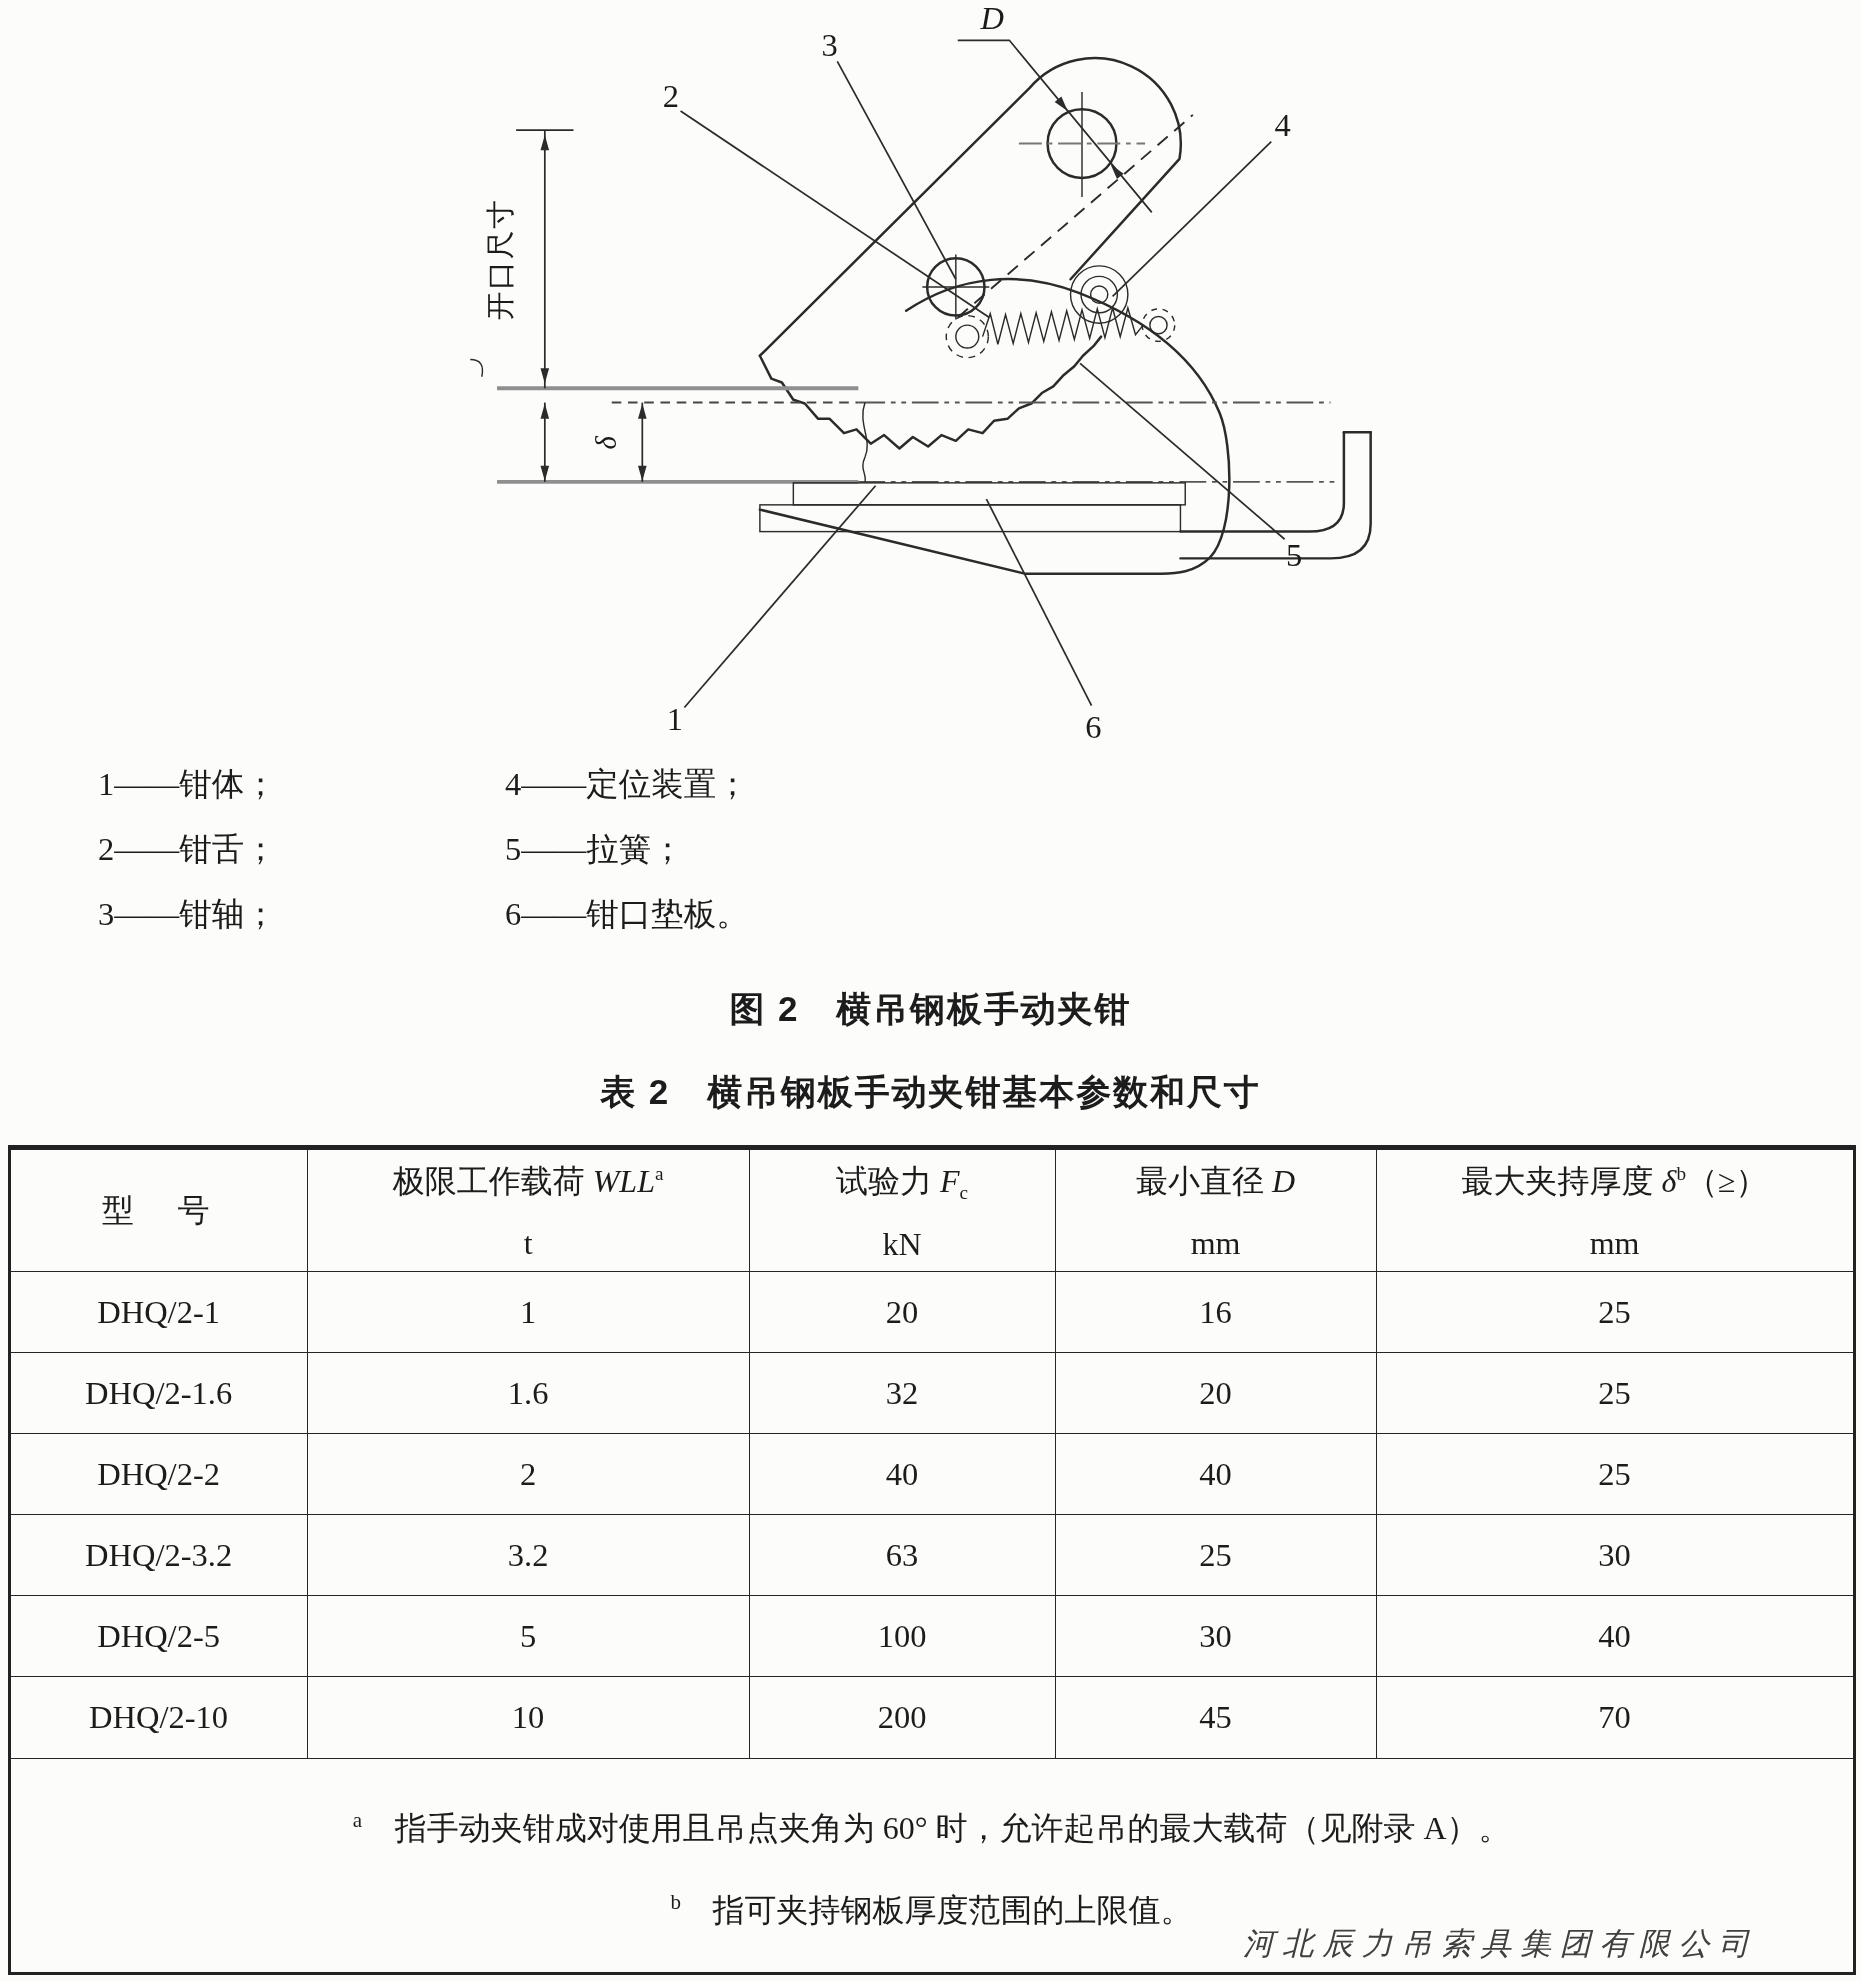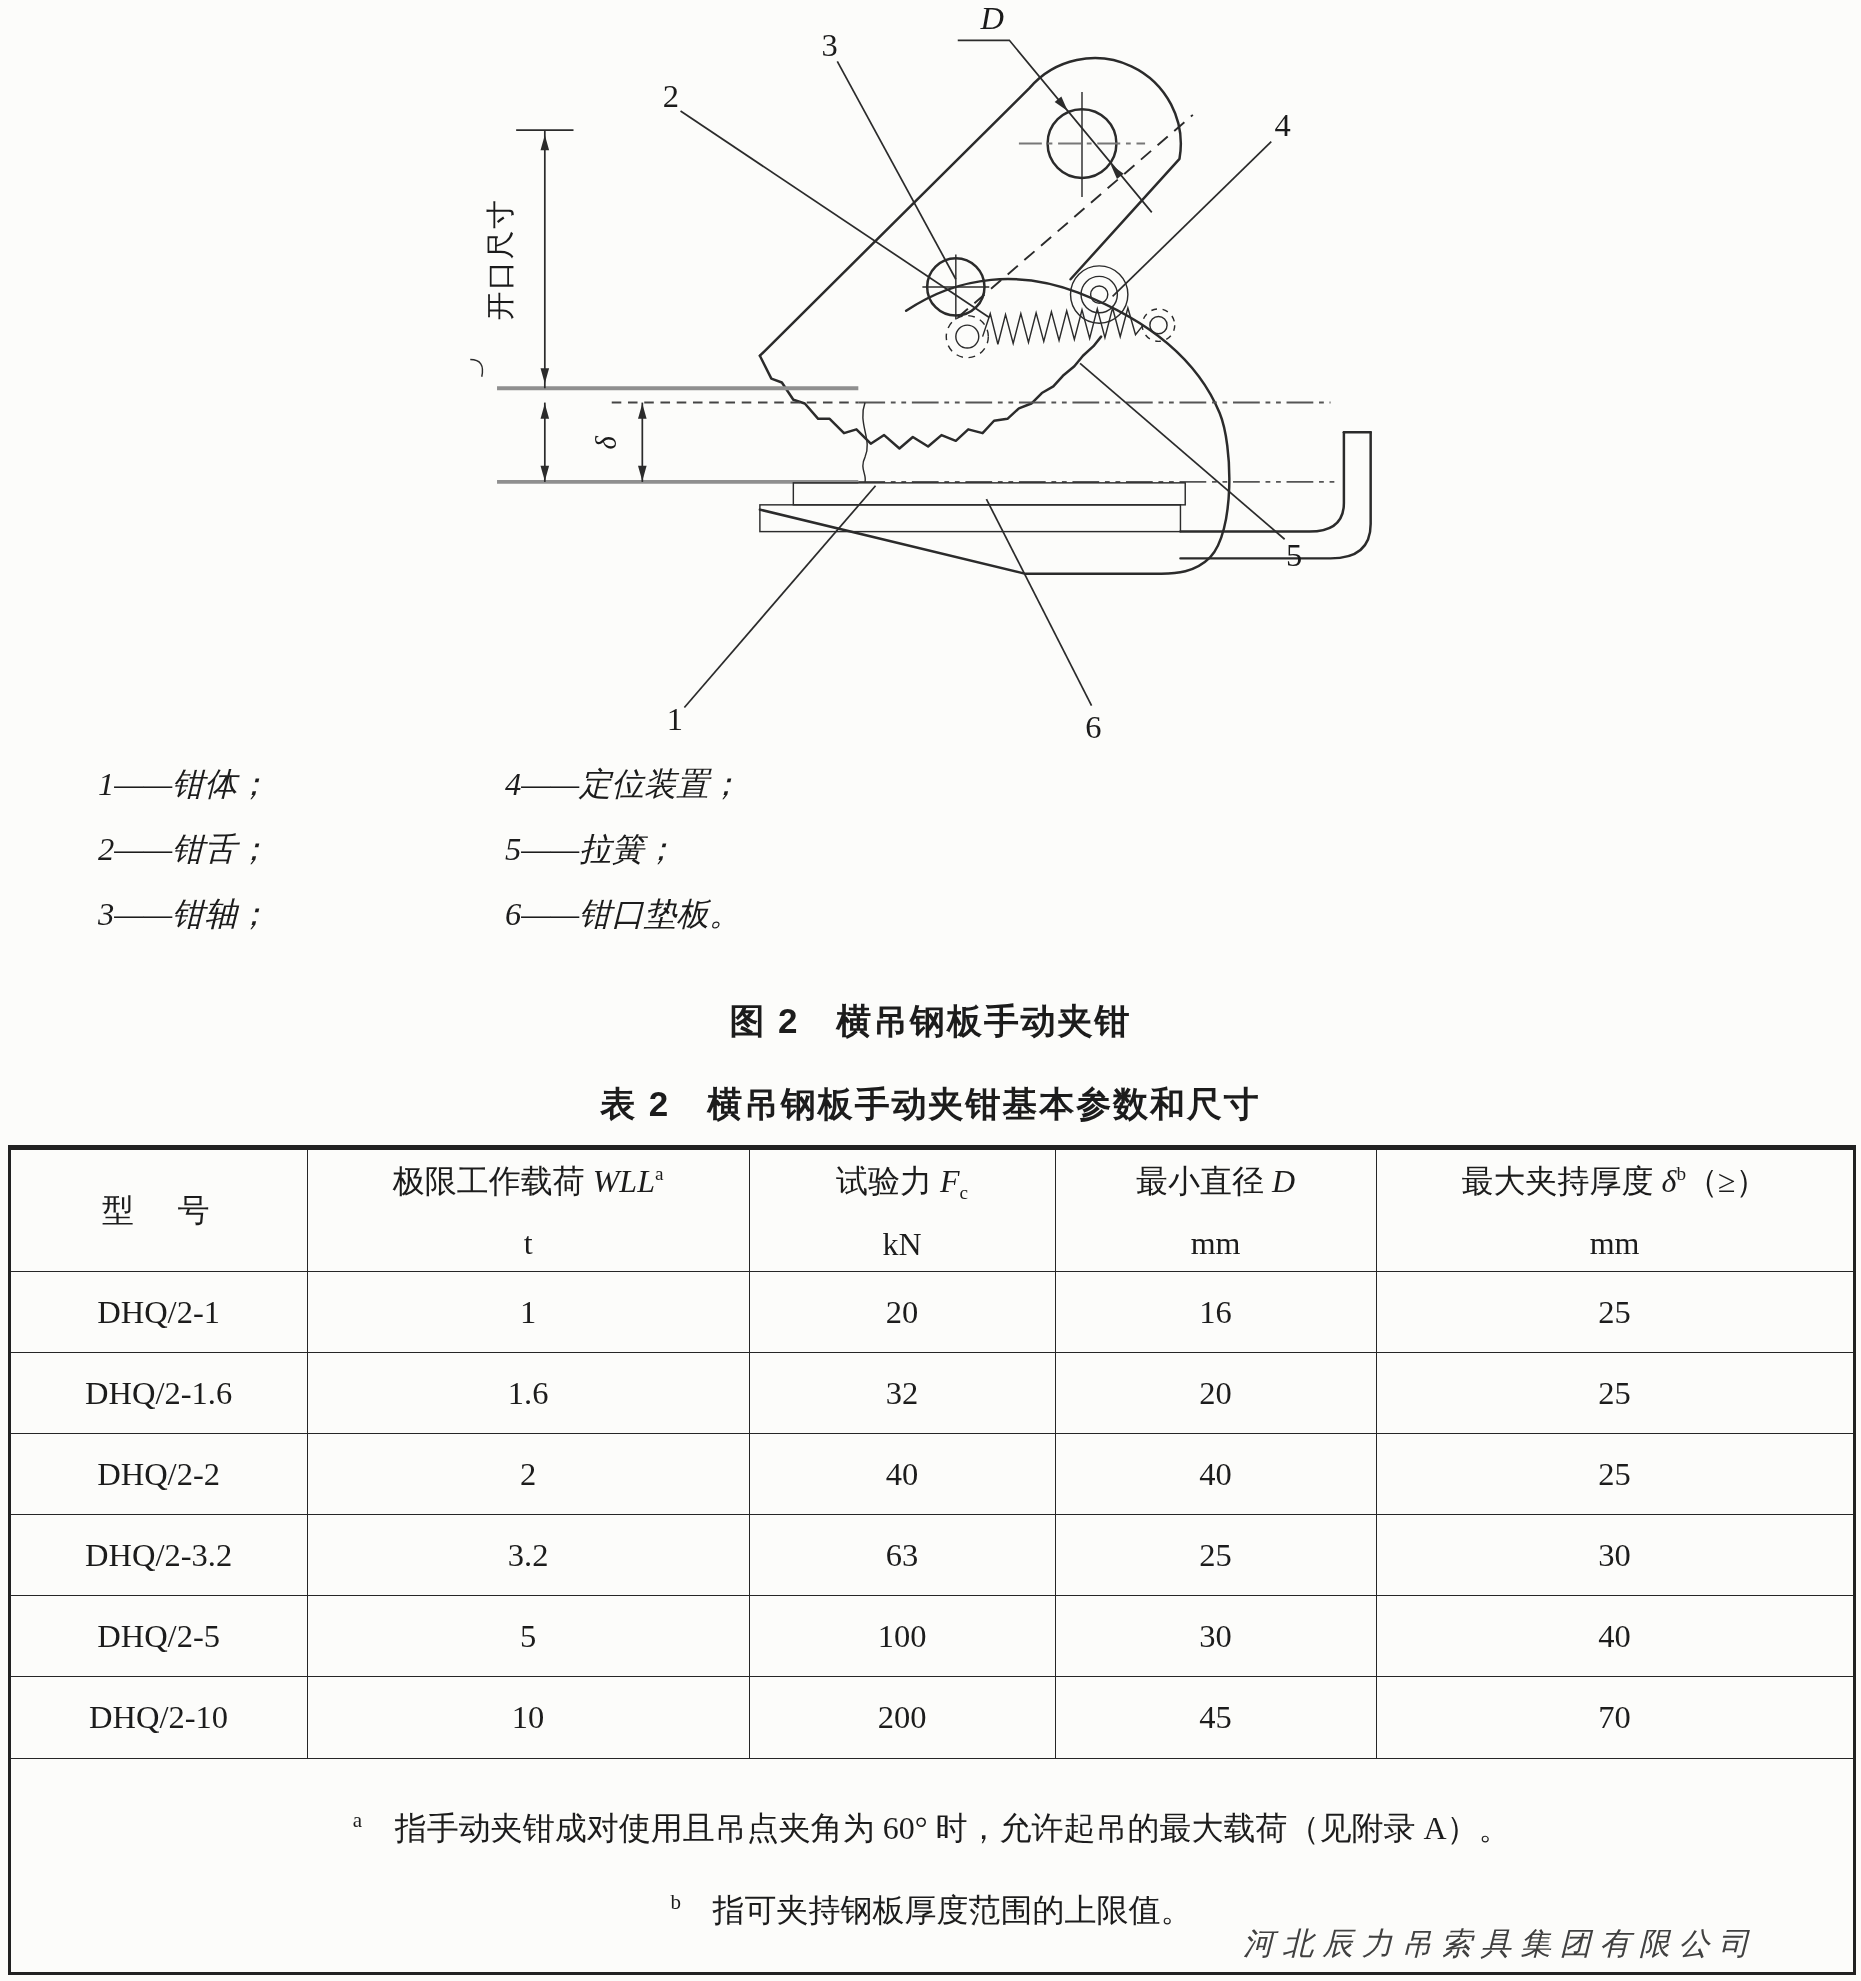--- a/index.html
+++ b/index.html
@@ -15,26 +15,26 @@
   .grayln{stroke:#8f8f8f;stroke-width:4;fill:none;}
   .phantom{stroke:#555;stroke-width:2;fill:none;stroke-dasharray:28 6 5 6 5 6;}
   .dashed{stroke:#2b2b2b;stroke-width:2;fill:none;stroke-dasharray:14 9;}
   .shortdash{stroke:#444;stroke-width:2;fill:none;stroke-dasharray:10 7;}
   .centerln{stroke:#777;stroke-width:2;fill:none;stroke-dasharray:24 6 5 6;}
   .arrow{fill:#2b2b2b;stroke:none;}
   .callout{font-size:34px;fill:#1b1b1b;}
   .dimtxt{font-size:30px;fill:#1b1b1b;letter-spacing:2px;}
   .it{font-style:italic;}
 
-  .legend{position:absolute;font-size:32.5px;font-style:italic;}
+  .legend{position:absolute;font-size:32.5px;}
   .legend .row{height:65px;white-space:nowrap;}
   .caption{
     position:absolute;left:0;width:100%;text-align:center;
     font-family:"Liberation Sans","DejaVu Sans",sans-serif;
-    font-weight:bold;font-size:35px;letter-spacing:1.9px;margin-top:12px;
+    font-weight:bold;font-size:35px;letter-spacing:1.9px;
   }
   table.params{
     position:absolute;left:7.6px;top:1145px;width:1845px;height:830px;
     border-collapse:collapse;table-layout:fixed;
     border:3.8px solid #222;border-top-width:5.7px;border-bottom-width:3.8px;
     font-size:32.5px;
   }
   table.params th,table.params td{
     border:1.9px solid #262626;text-align:center;vertical-align:middle;
     font-weight:normal;padding:0;overflow:hidden;

